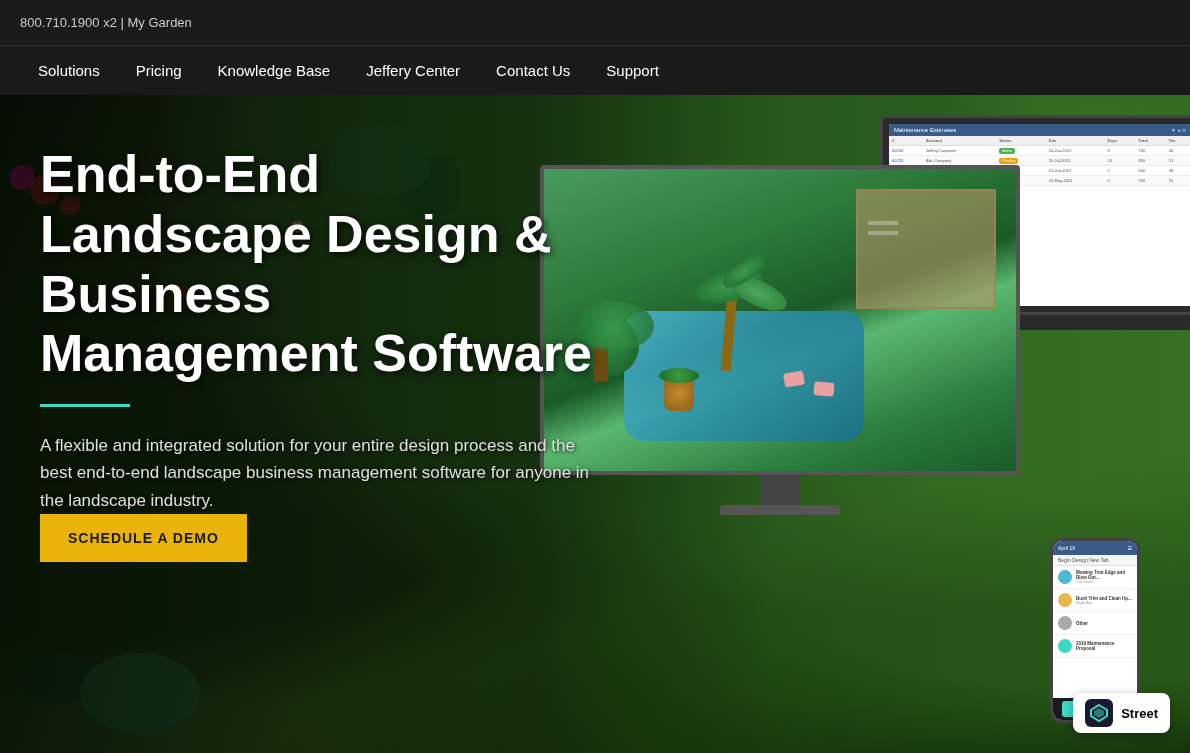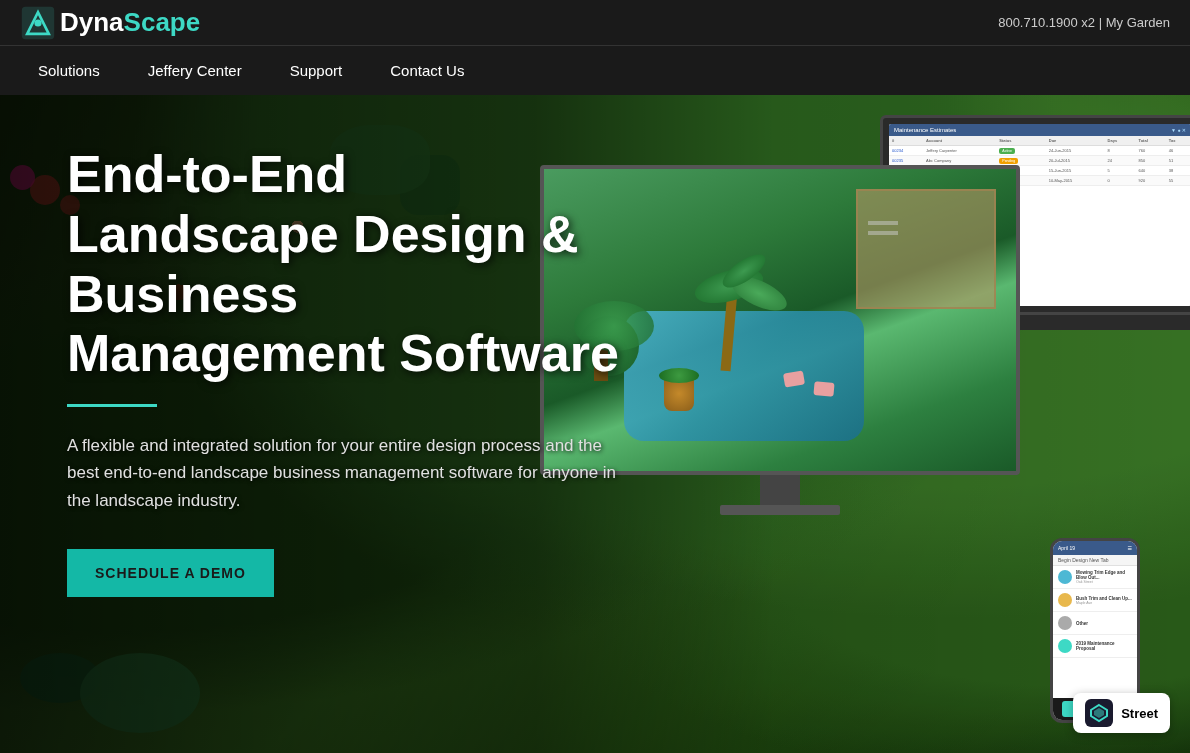--- a/index.html
+++ b/index.html
@@ -45,21 +45,21 @@
       background: #1a1a1a;
       display: flex;
       align-items: center;
       padding: 0 20px;
       height: 50px;
       border-top: 1px solid #333;
     }
     .nav-items {
       display: flex;
       align-items: center;
-      gap: 12px;
+      gap: 0;
       flex: 1;
     }
     .nav-item {
       color: white;
       font-size: 15px;
       padding: 0 18px;
       height: 50px;
       display: flex;
       align-items: center;
       cursor: pointer;
@@ -102,21 +102,21 @@
     
     .patch {
       position: absolute;
       border-radius: 50%;
       background: #2d6b1f;
       opacity: 0.8;
     }
 
     .hero-content {
       position: absolute;
-      left: 67px;
+      left: 40px;
       top: 50px;
       width: 560px;
       z-index: 10;
     }
     .hero-title {
       color: white;
       font-size: 52px;
       font-weight: bold;
       line-height: 1.15;
       text-shadow: 2px 2px 8px rgba(0,0,0,0.8);
@@ -126,24 +126,23 @@
       width: 90px;
       height: 3px;
       background: #3dd9c5;
       margin-bottom: 25px;
     }
     .hero-description {
       color: #e0e0e0;
       font-size: 17px;
       line-height: 1.6;
       text-shadow: 1px 1px 4px rgba(0,0,0,0.9);
-      margin-bottom: 35px;
     }
     .schedule-btn {
-      background: #14b8a6;
+      background: #eab308;
       color: #1a1a1a;
       border: none;
       padding: 16px 28px;
       font-size: 14px;
       font-weight: bold;
       cursor: pointer;
       letter-spacing: 1px;
       text-transform: uppercase;
     }
 
@@ -390,43 +389,35 @@
     .flower-pink {
       position: absolute;
       border-radius: 50%;
       background: #e91e8c;
     }
   </style>
 </head>
 <body>
 
 <div class="top-bar">
-  <div class="logo-area">
-    <svg class="logo-icon" viewBox="0 0 40 40">
-      <rect x="2" y="2" width="36" height="36" rx="4" fill="#3dd9c5" opacity="0.15"></rect>
-      <polygon points="8,32 20,8 32,32" fill="none" stroke="#3dd9c5" stroke-width="3"></polygon>
-      <circle cx="20" cy="20" r="4" fill="#3dd9c5"></circle>
-    </svg>
-    <span class="logo-text">
-      <span style="color:white">Dyna</span><span style="color:#3dd9c5">Scape</span>
-    </span>
-  </div>
   <div class="top-right">
     <span>800.710.1900 x2</span>
     <span>|</span>
     <a href="#">My Garden</a>
   </div>
 </div>
 
 <nav class="nav">
   <div class="nav-items">
     <a class="nav-item">Solutions</a>
+    <a class="nav-item">Pricing</a>
+    <a class="nav-item">Knowledge Base</a>
     <a class="nav-item">Jeffery Center</a>
+    <a class="nav-item">Contact Us</a>
     <a class="nav-item">Support</a>
-    <a class="nav-item">Contact Us</a>
   </div>
 </nav>
 
 <div class="hero">
 
   <div class="hero-landscape"></div>
 
   <div class="flower-red" style="width:30px;height:30px;top:80px;left:30px;opacity:0.8"></div>
   <div class="flower-red" style="width:20px;height:20px;top:100px;left:60px;opacity:0.7"></div>
   <div class="flower-pink" style="width:25px;height:25px;top:70px;left:10px;opacity:0.75"></div>

